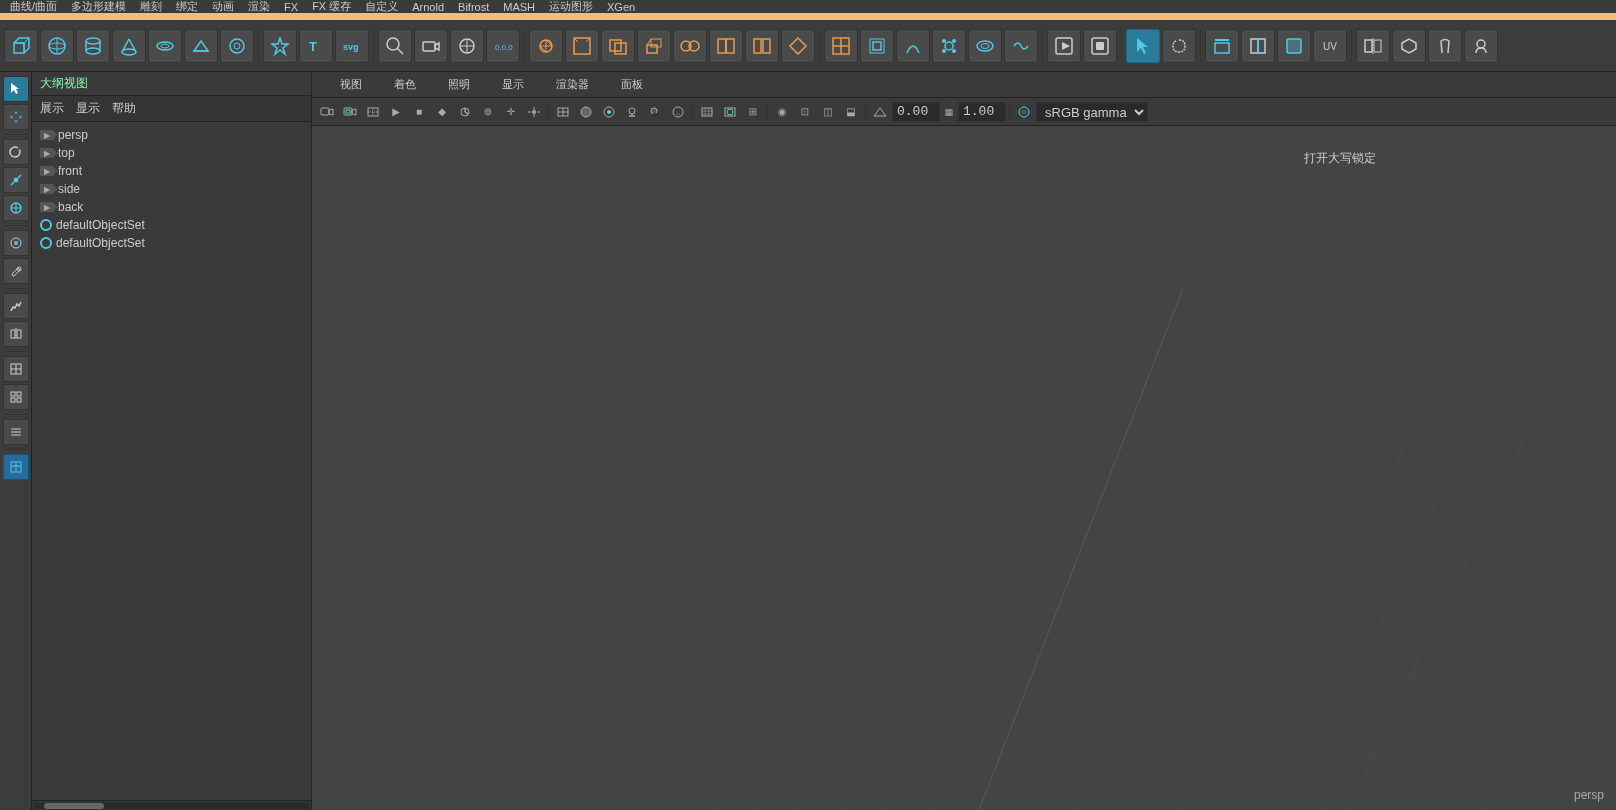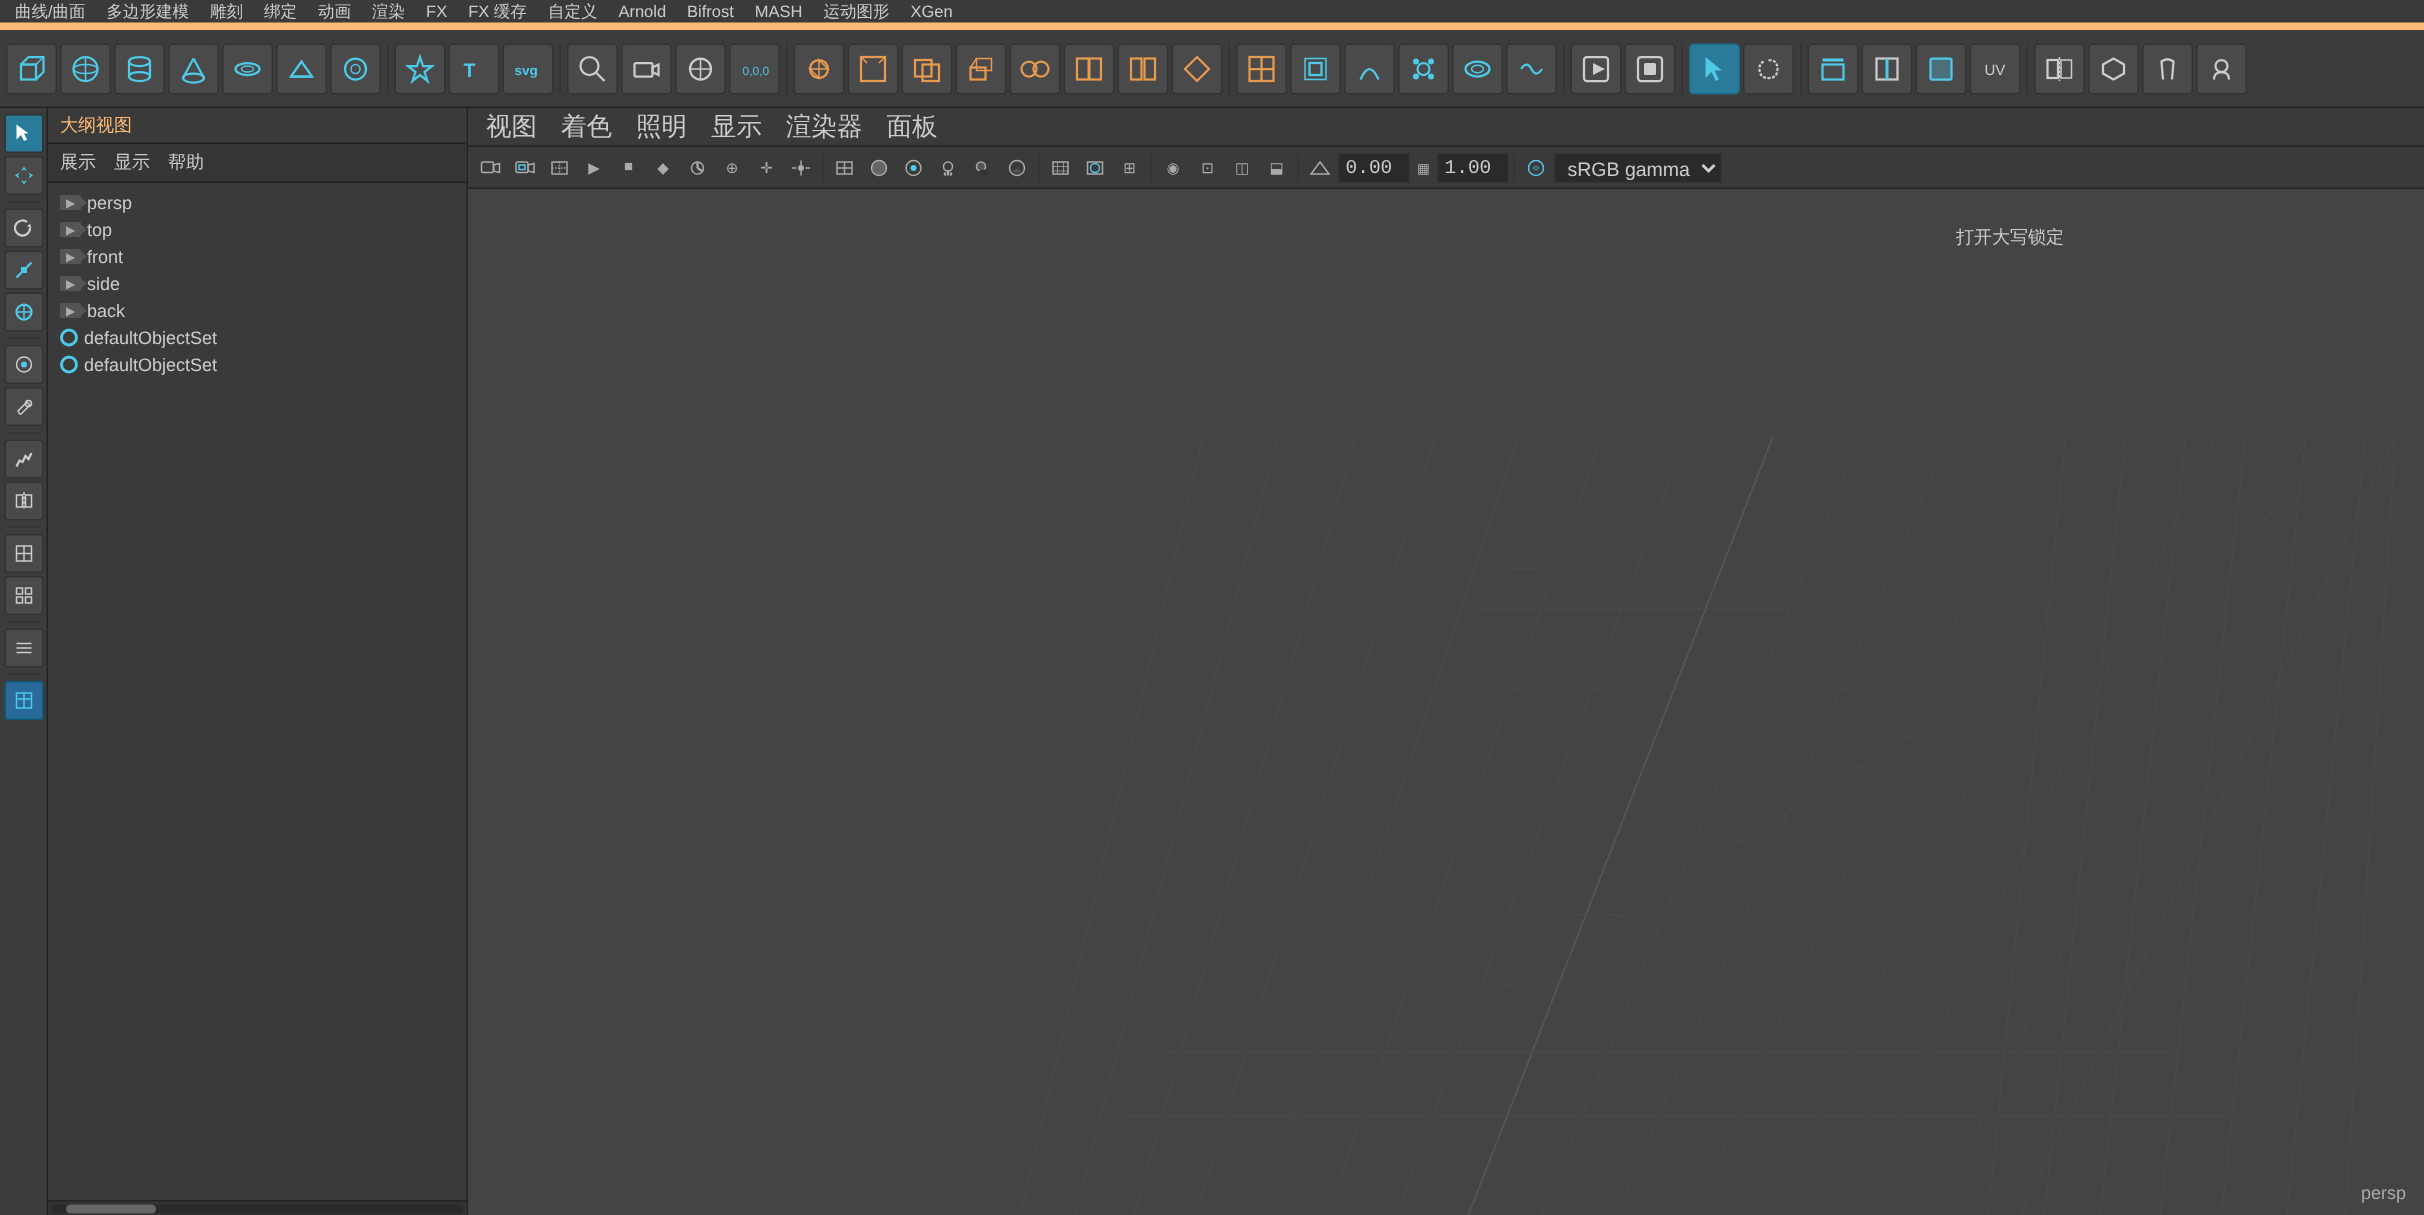--- a/index.html
+++ b/index.html
@@ -16,21 +16,21 @@
 
     
     #menubar {
       width: 100%;
       height: 20px;
       background: #3a3a3a;
       display: flex;
       align-items: center;
       padding: 0 4px;
       gap: 2px;
-      border-bottom: 5px solid #fdba74;
+      border-bottom: 7px solid #fdba74;
     }
     .menu-item {
       padding: 2px 6px;
       font-size: 11px;
       color: #cccccc;
       cursor: pointer;
       white-space: nowrap;
     }
 
     
@@ -123,21 +123,21 @@
       border-bottom: 1px solid #222;
       display: flex;
       gap: 12px;
       font-size: 12px;
     }
     #scene-panel-header span { cursor: pointer; color: #ccc; }
     #scene-panel-title {
       background: #3a3a3a;
       padding: 3px 8px;
       font-size: 12px;
-      color: #fdba74;
+      color: #86efac;
       border-bottom: 1px solid #222;
     }
     #scene-search {
       display: flex;
       align-items: center;
       padding: 3px 6px;
       border-bottom: 1px solid #222;
       gap: 4px;
     }
     #scene-search input {
@@ -234,23 +234,24 @@
       height: 26px;
       background: #3a3a3a;
       border-bottom: 1px solid #222;
       display: flex;
       align-items: center;
       padding: 0 6px;
       gap: 4px;
     }
     .vp-menu {
       padding: 2px 6px;
-      font-size: 17px;
+      font-size: 11px;
       color: #ccc;
       cursor: pointer;
+      margin-left: 16px;
     }
     .vp-sep { width: 1px; height: 18px; background: #333; margin: 0 2px; }
 
     #viewport-toolbar2 {
       height: 28px;
       background: #3a3a3a;
       border-bottom: 1px solid #222;
       display: flex;
       align-items: center;
       padding: 0 4px;

